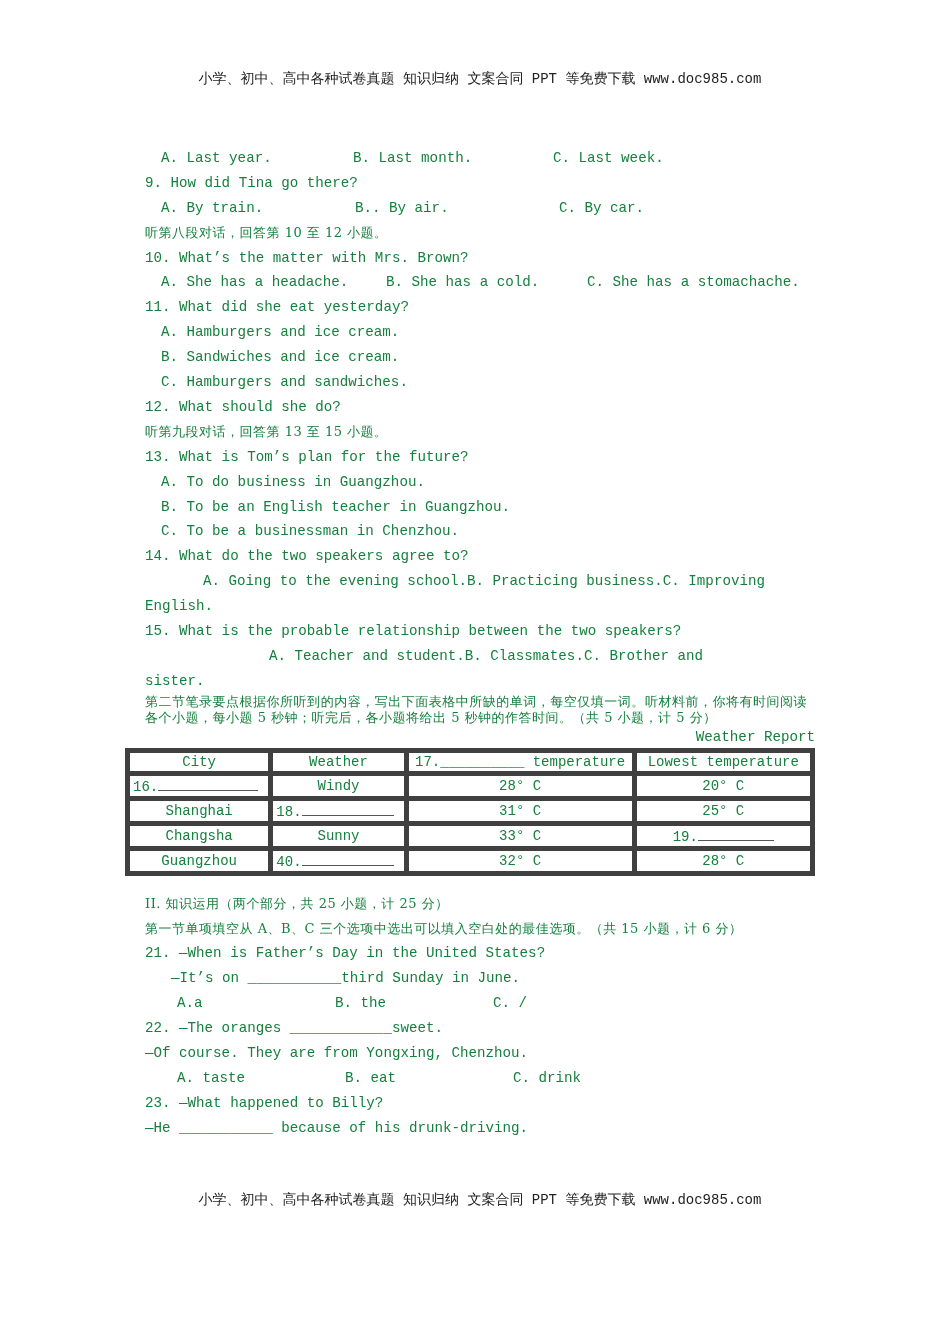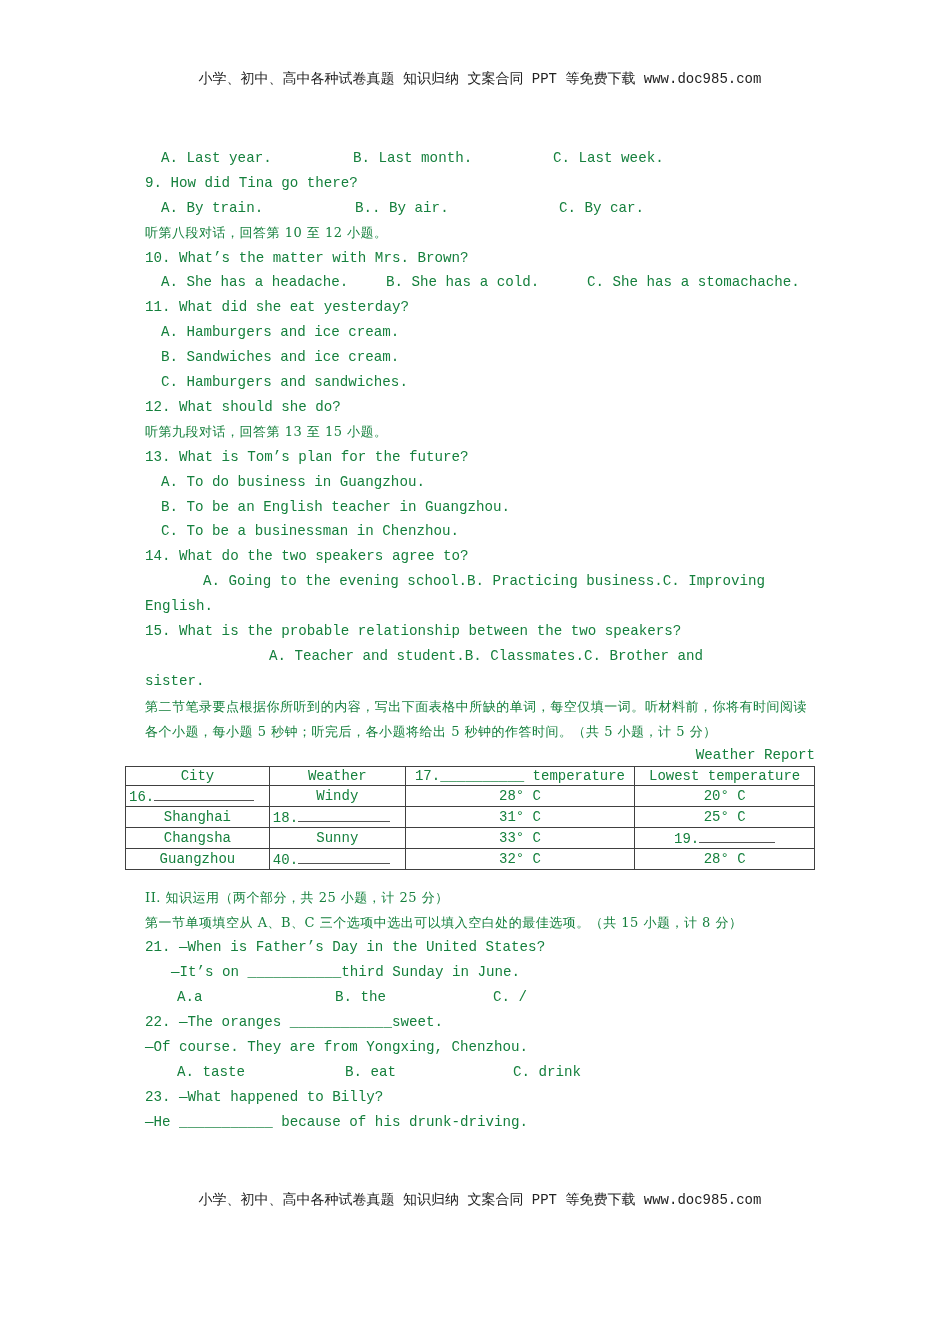--- a/index.html
+++ b/index.html
@@ -24,21 +24,21 @@
   .cn { font-family: "DejaVu Serif", "Liberation Serif", serif; font-size: 13px; letter-spacing: 0.5px; white-space: normal; height: auto; }
   .opts { display: flex; white-space: pre; height: 24.9px; }
   .opts span { display: inline-block; }
   .justify { display: flex; justify-content: center; height: 24.9px; white-space: pre; }
   .table-title { text-align: right; height: 22px; line-height: 22px; margin-left: -20px; width: 690px; }
   table.weather {
     position: relative; left: -20px; width: 690px; border-collapse: collapse;
     font-family: "Liberation Mono", "DejaVu Sans Mono", monospace; font-size: 14px;
   }
   table.weather td {
-    border: 1px solid #404040; height: 18px; line-height: 18px; padding: 0 3px; text-align: center;
+    border: 5px solid #404040; height: 18px; line-height: 18px; padding: 0 3px; text-align: center;
   }
   table.weather td.left { text-align: left; }
   .blank { display: inline-block; border-bottom: 1px solid #555; height: 14px; vertical-align: baseline; }
 </style>
 </head>
 <body>
 
 <div class="banner top">小学、初中、高中各种试卷真题 知识归纳 文案合同 PPT 等免费下载  www.doc985.com</div>
 
 <div class="content">
@@ -91,21 +91,21 @@
   <div class="line">English.</div>
 
   <div class="line">15. What is the probable relationship between the two speakers?</div>
   <div class="justify" style="padding-left:20px">
     <span>A. Teacher and student.</span>
     <span>B. Classmates.</span>
     <span>C. Brother and</span>
   </div>
   <div class="line">sister.</div>
 
-  <div class="cn" style="line-height:25px; text-align:justify;">第二节笔录要点根据你所听到的内容，写出下面表格中所缺的单词，每空仅填一词。听材料前，你将有时间阅读各个小题，每小题 5 秒钟；听完后，各小题将给出 5 秒钟的作答时间。（共 5 小题，计 5 分）</div>
+  <div class="cn" style="line-height:16px; text-align:justify;">第二节笔录要点根据你所听到的内容，写出下面表格中所缺的单词，每空仅填一词。听材料前，你将有时间阅读各个小题，每小题 5 秒钟；听完后，各小题将给出 5 秒钟的作答时间。（共 5 小题，计 5 分）</div>
 
   <div class="table-title">Weather Report</div>
   <table class="weather">
     <colgroup>
       <col style="width:144px">
         <col style="width:136px">
         <col style="width:230px">
         <col style="width:180px">
     </colgroup>
     <tbody>
@@ -136,21 +136,21 @@
     <tr>
       <td>Guangzhou</td>
       <td class="left"><span>40.</span><span class="blank" style="width:92px"></span></td>
       <td>32° C</td>
       <td>28° C</td>
     </tr>
   </tbody>
     </table>
 
   <div class="line cn" style="margin-top:16px">II. 知识运用（两个部分，共 25 小题，计 25 分）</div>
-  <div class="cn" style="line-height:24.9px; text-align:justify;">第一节单项填空从 A、B、C 三个选项中选出可以填入空白处的最佳选项。（共 15 小题，计 8 分）</div>
+  <div class="cn" style="line-height:24.9px; text-align:justify;">第一节单项填空从 A、B、C 三个选项中选出可以填入空白处的最佳选项。（共 15 小题，计 6 分）</div>
 
   <div class="line">21. —When is Father’s Day in the United States?</div>
   <div class="line" style="padding-left:26px">—It’s on ___________third Sunday in June.</div>
   <div class="opts">
     <span style="width:32px"></span>
     <span style="width:158px">A.a</span>
     <span style="width:158px">B. the</span>
     <span>C. /</span>
   </div>
 

